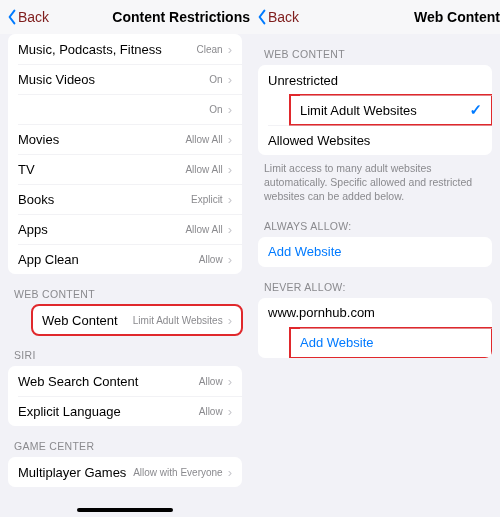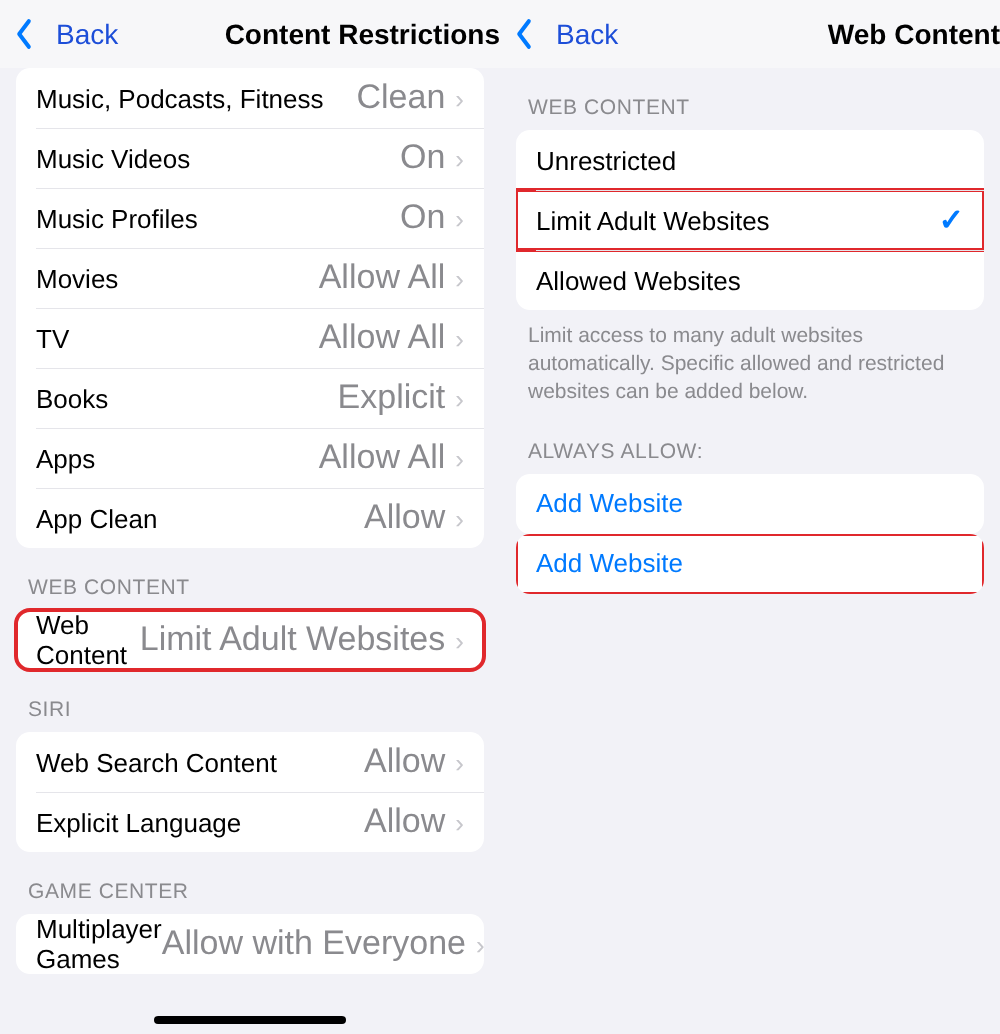--- a/index.html
+++ b/index.html
@@ -23,23 +23,23 @@
     height: 34px;
     background: #f7f7f9;
     display: flex;
     align-items: center;
     position: relative;
     padding: 0 6px;
   }
   .back-area {
     display: flex;
     align-items: center;
-    color: #1d4ed8;
+    color: #7f1d1d;
     font-size: 14px;
-    gap: 10px;
+    gap: 0;
   }
   .nav-title {
     position: absolute;
     left: 0; right: 0;
     text-align: right;
     font-weight: 600;
     font-size: 14px;
     color: #000;
     pointer-events: none;
   }
@@ -66,29 +66,29 @@
   .row + .row::before {
     content: "";
     position: absolute;
     top: 0; left: 10px; right: 0;
     height: 1px;
     background: #e5e5ea;
     transform: scaleY(0.5);
     transform-origin: top;
   }
   .row .label { color: #000; font-size: 13px; }
-  .row .value { margin-left: auto; color: #8a8a8e; font-size: 17px; padding-right: 5px; white-space: nowrap;}
+  .row .value { margin-left: auto; color: #8a8a8e; font-size: 10px; padding-right: 5px; white-space: nowrap;}
   .chev { color: #c7c7cc; font-size: 13px; line-height: 1; }
   .footer-text {
     font-size: 10.5px;
     color: #8a8a8e;
     line-height: 1.35;
     padding: 6px 14px 2px 14px;
   }
-  .highlight { outline: 2px solid #e0282c; outline-offset: -1px; }
+  .highlight { outline: 2px solid #e0282c; outline-offset: -1px; margin-left: 32px; }
   .link-blue { color: #007aff; font-size: 13px; }
   .check {
     color: #007aff;
     font-size: 15px;
     font-weight: 700;
   }
   .home-ind {
     position: absolute;
     bottom: 5px;
     left: 50%;
@@ -119,21 +119,20 @@
         <span class="label">Music, Podcasts, Fitness</span>
         <span class="value">Clean</span>
         <span class="chev">›</span>
       </div>
     <div class="row">
         <span class="label">Music Videos</span>
         <span class="value">On</span>
         <span class="chev">›</span>
       </div>
     <div class="row">
-        <span class="label">Music Profiles</span>
         <span class="value">On</span>
         <span class="chev">›</span>
       </div>
     <div class="row">
         <span class="label">Movies</span>
         <span class="value">Allow All</span>
         <span class="chev">›</span>
       </div>
     <div class="row">
         <span class="label">TV</span>
@@ -219,18 +218,22 @@
   </div>
   <div class="footer-text">Limit access to many adult websites automatically. Specific allowed and restricted websites can be added below.</div>
 
   <div class="section-header">ALWAYS ALLOW:</div>
   <div class="group">
     <div class="row">
         <span class="link-blue">Add Website</span>
       </div>
   </div>
 
-  <div class="group">
+  <div class="section-header">NEVER ALLOW:</div>
+  <div class="group">
+    <div class="row">
+        <span class="label">www.pornhub.com</span>
+      </div>
     <div class="row highlight">
         <span class="link-blue">Add Website</span>
       </div>
   </div>
 </div>
 
 </body></html>

